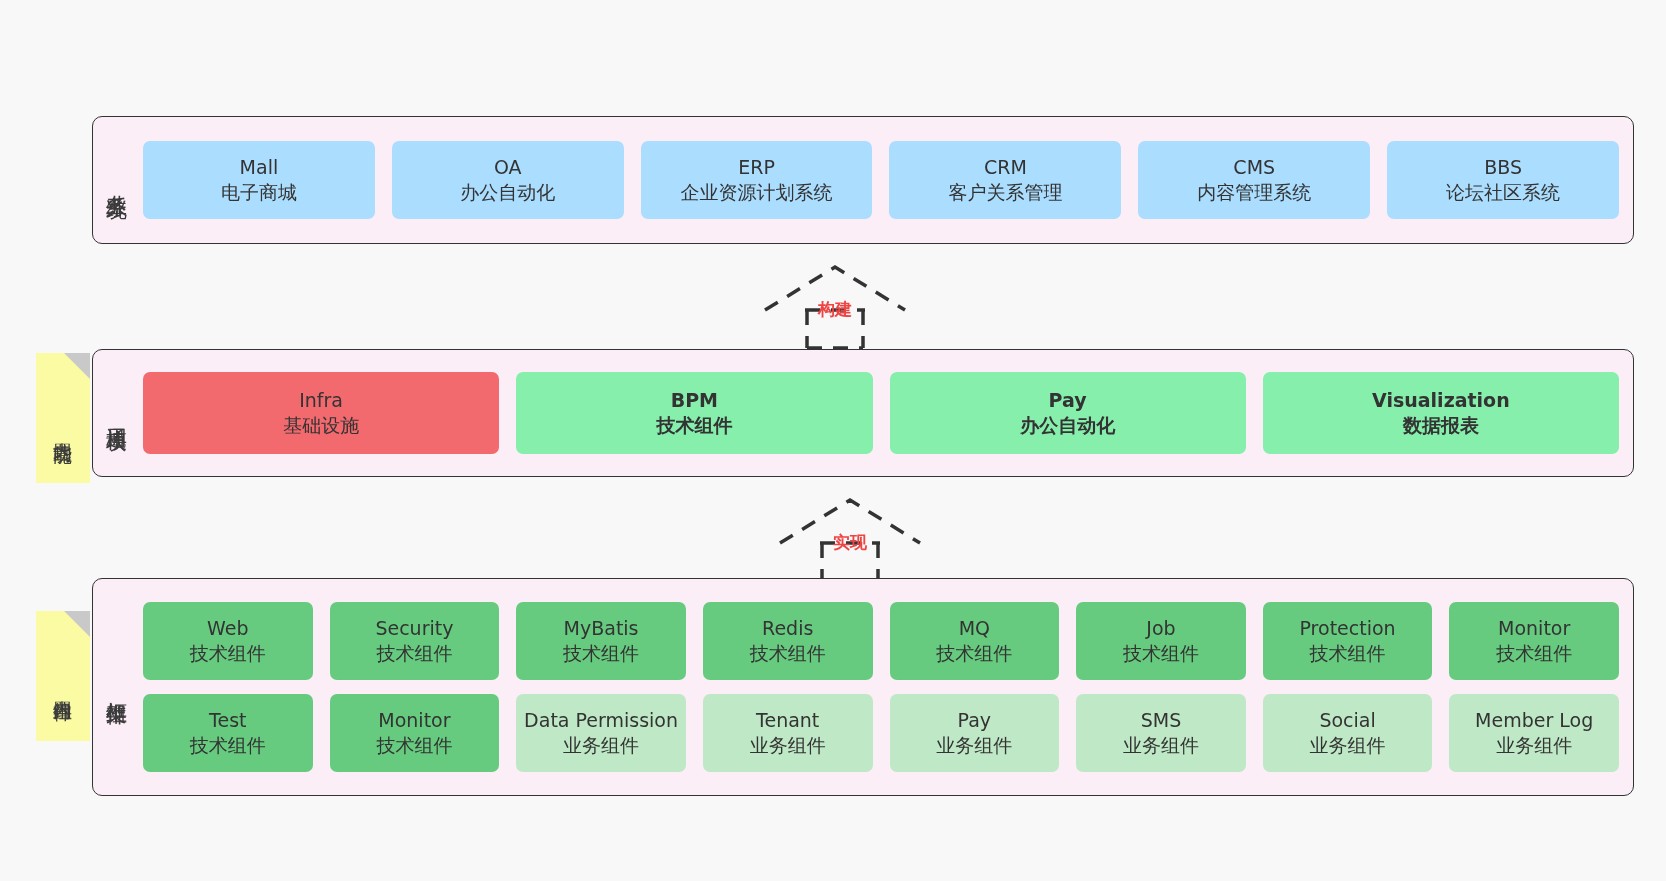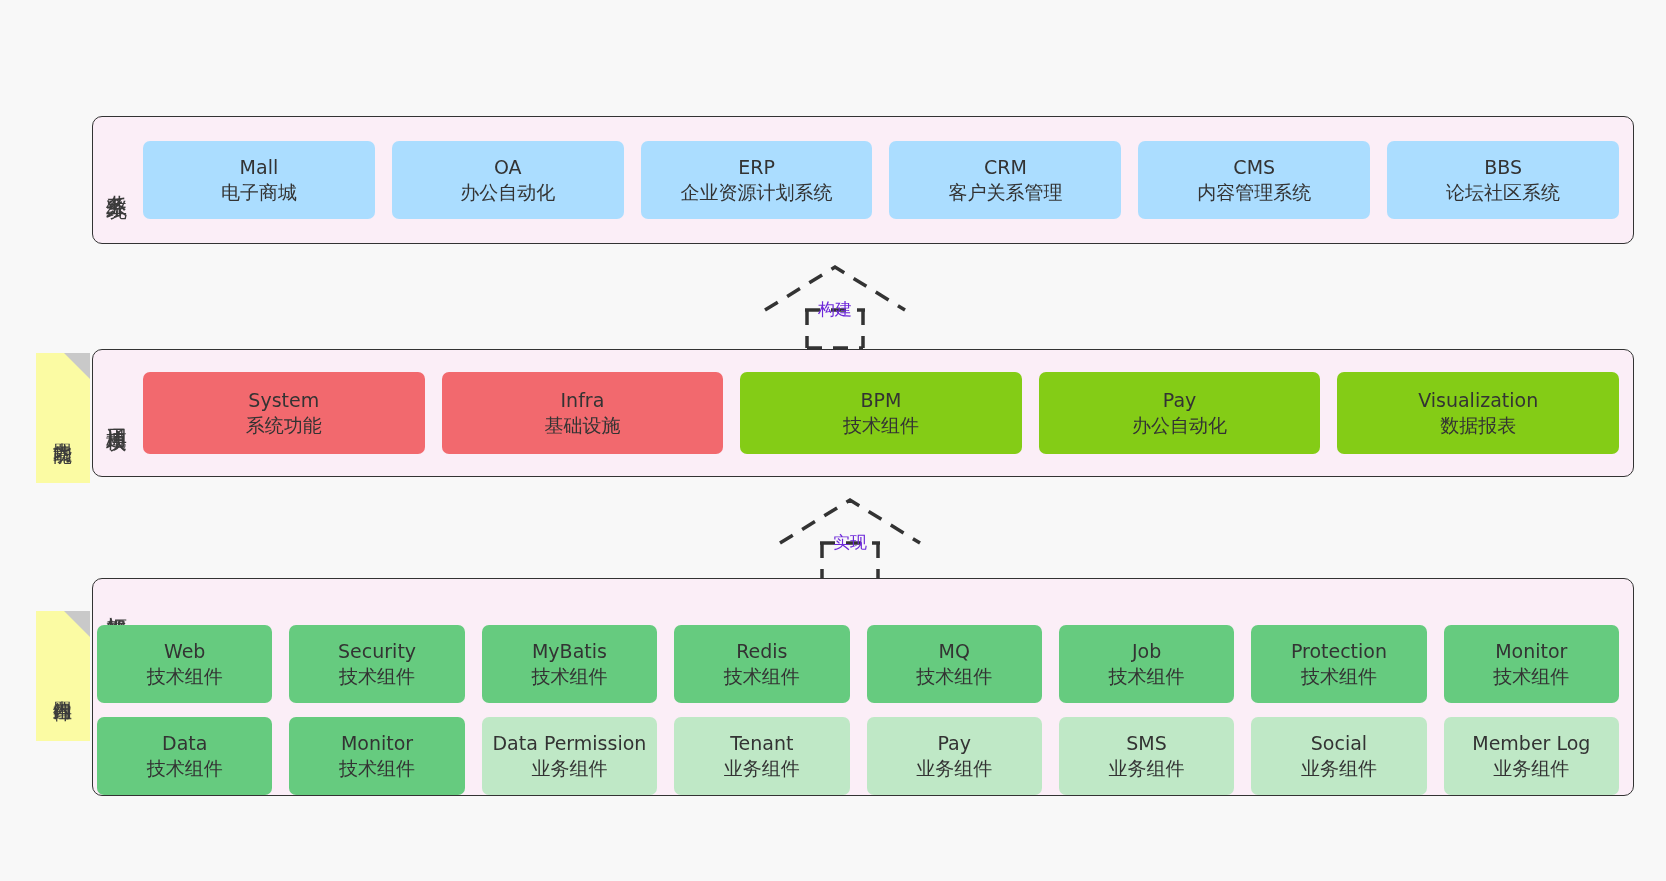--- a/index.html
+++ b/index.html
@@ -81,21 +81,21 @@
     padding: 4px 2px;
   }
   .box .ln { display: block; white-space: nowrap; }
 
   .box.h-biz   { height: 78px; }
   .box.h-mod   { height: 82px; }
   .box.h-comp  { height: 78px; }
 
   .c-blue       { background: #abddff; }
   .c-red        { background: #f2696e; }
-  .c-pink       { background: #84cc16; }
+  .c-pink       { background: #86efac; font-weight: bold; }
   .c-green      { background: #66cb7f; }
   .c-lightgreen { background: #bfe8c6; }
 
   
   .note {
     position: absolute;
     background: #fbfba3;
     box-sizing: border-box;
     display: flex;
     align-items: center;
@@ -121,23 +121,24 @@
 
   
   .connector {
     position: absolute;
     pointer-events: none;
   }
   .connector svg { display: block; overflow: visible; }
   .conn-label {
     position: absolute;
     font-size: 17px;
-    color: #6d28d9;
+    color: #ef4444;
     background: transparent;
     white-space: nowrap;
+    font-weight: bold;
   }
 </style>
 </head>
 <body>
 
 <div id="canvas">
 
   <div class="layer" id="layer-business-systems" style="left:92px; top:116px; width:1542px; height:128px;">
     <div class="layer-title">业务系统</div>
     <div class="layer-body">
@@ -182,24 +183,20 @@
   <div class="note" style="left:36px; top:353px; width:54px; height:130px;">
     <span class="fold"></span>
     <span>内置功能</span>
   </div>
 
   <div class="layer" id="layer-general-modules" style="left:92px; top:349px; width:1542px; height:128px;">
     <div class="layer-title">通用模块</div>
     <div class="layer-body">
       <div class="row">
         <div class="box h-mod c-red">
-          <span class="ln">System</span>
-          <span class="ln">系统功能</span>
-        </div>
-        <div class="box h-mod c-red">
           <span class="ln">Infra</span>
           <span class="ln">基础设施</span>
         </div>
         <div class="box h-mod c-pink">
           <span class="ln">BPM</span>
           <span class="ln">技术组件</span>
         </div>
         <div class="box h-mod c-pink">
           <span class="ln">Pay</span>
           <span class="ln">办公自动化</span>
@@ -219,21 +216,21 @@
       <path d="M 47 48 L 47 86 M 103 48 L 103 86 M 47 86 L 103 86" fill="none" stroke="#333333" stroke-width="3.5" stroke-dasharray="15,11"></path>
     </svg>
     <span class="conn-label" style="left:58px; top:36px;">实现</span>
   </div>
 
   <div class="note" style="left:36px; top:611px; width:54px; height:130px;">
     <span class="fold"></span>
     <span>内置组件</span>
   </div>
 
-  <div class="layer" id="layer-framework-components" style="left:92px; top:578px; width:1542px; height:218px;flex-direction:column;">
+  <div class="layer" id="layer-framework-components" style="left:92px; top:578px; width:1542px; height:218px;">
     <div class="layer-title">框架组件</div>
     <div class="layer-body">
 
       <div class="row">
         <div class="box h-comp c-green">
           <span class="ln">Web</span>
           <span class="ln">技术组件</span>
         </div>
         <div class="box h-comp c-green">
           <span class="ln">Security</span>
@@ -260,21 +257,21 @@
           <span class="ln">技术组件</span>
         </div>
         <div class="box h-comp c-green">
           <span class="ln">Monitor</span>
           <span class="ln">技术组件</span>
         </div>
       </div>
 
       <div class="row">
         <div class="box h-comp c-green">
-          <span class="ln">Data</span>
+          <span class="ln">Test</span>
           <span class="ln">技术组件</span>
         </div>
         <div class="box h-comp c-green">
           <span class="ln">Monitor</span>
           <span class="ln">技术组件</span>
         </div>
         <div class="box h-comp c-lightgreen">
           <span>Data Permission</span>
           <span class="ln">业务组件</span>
         </div>

